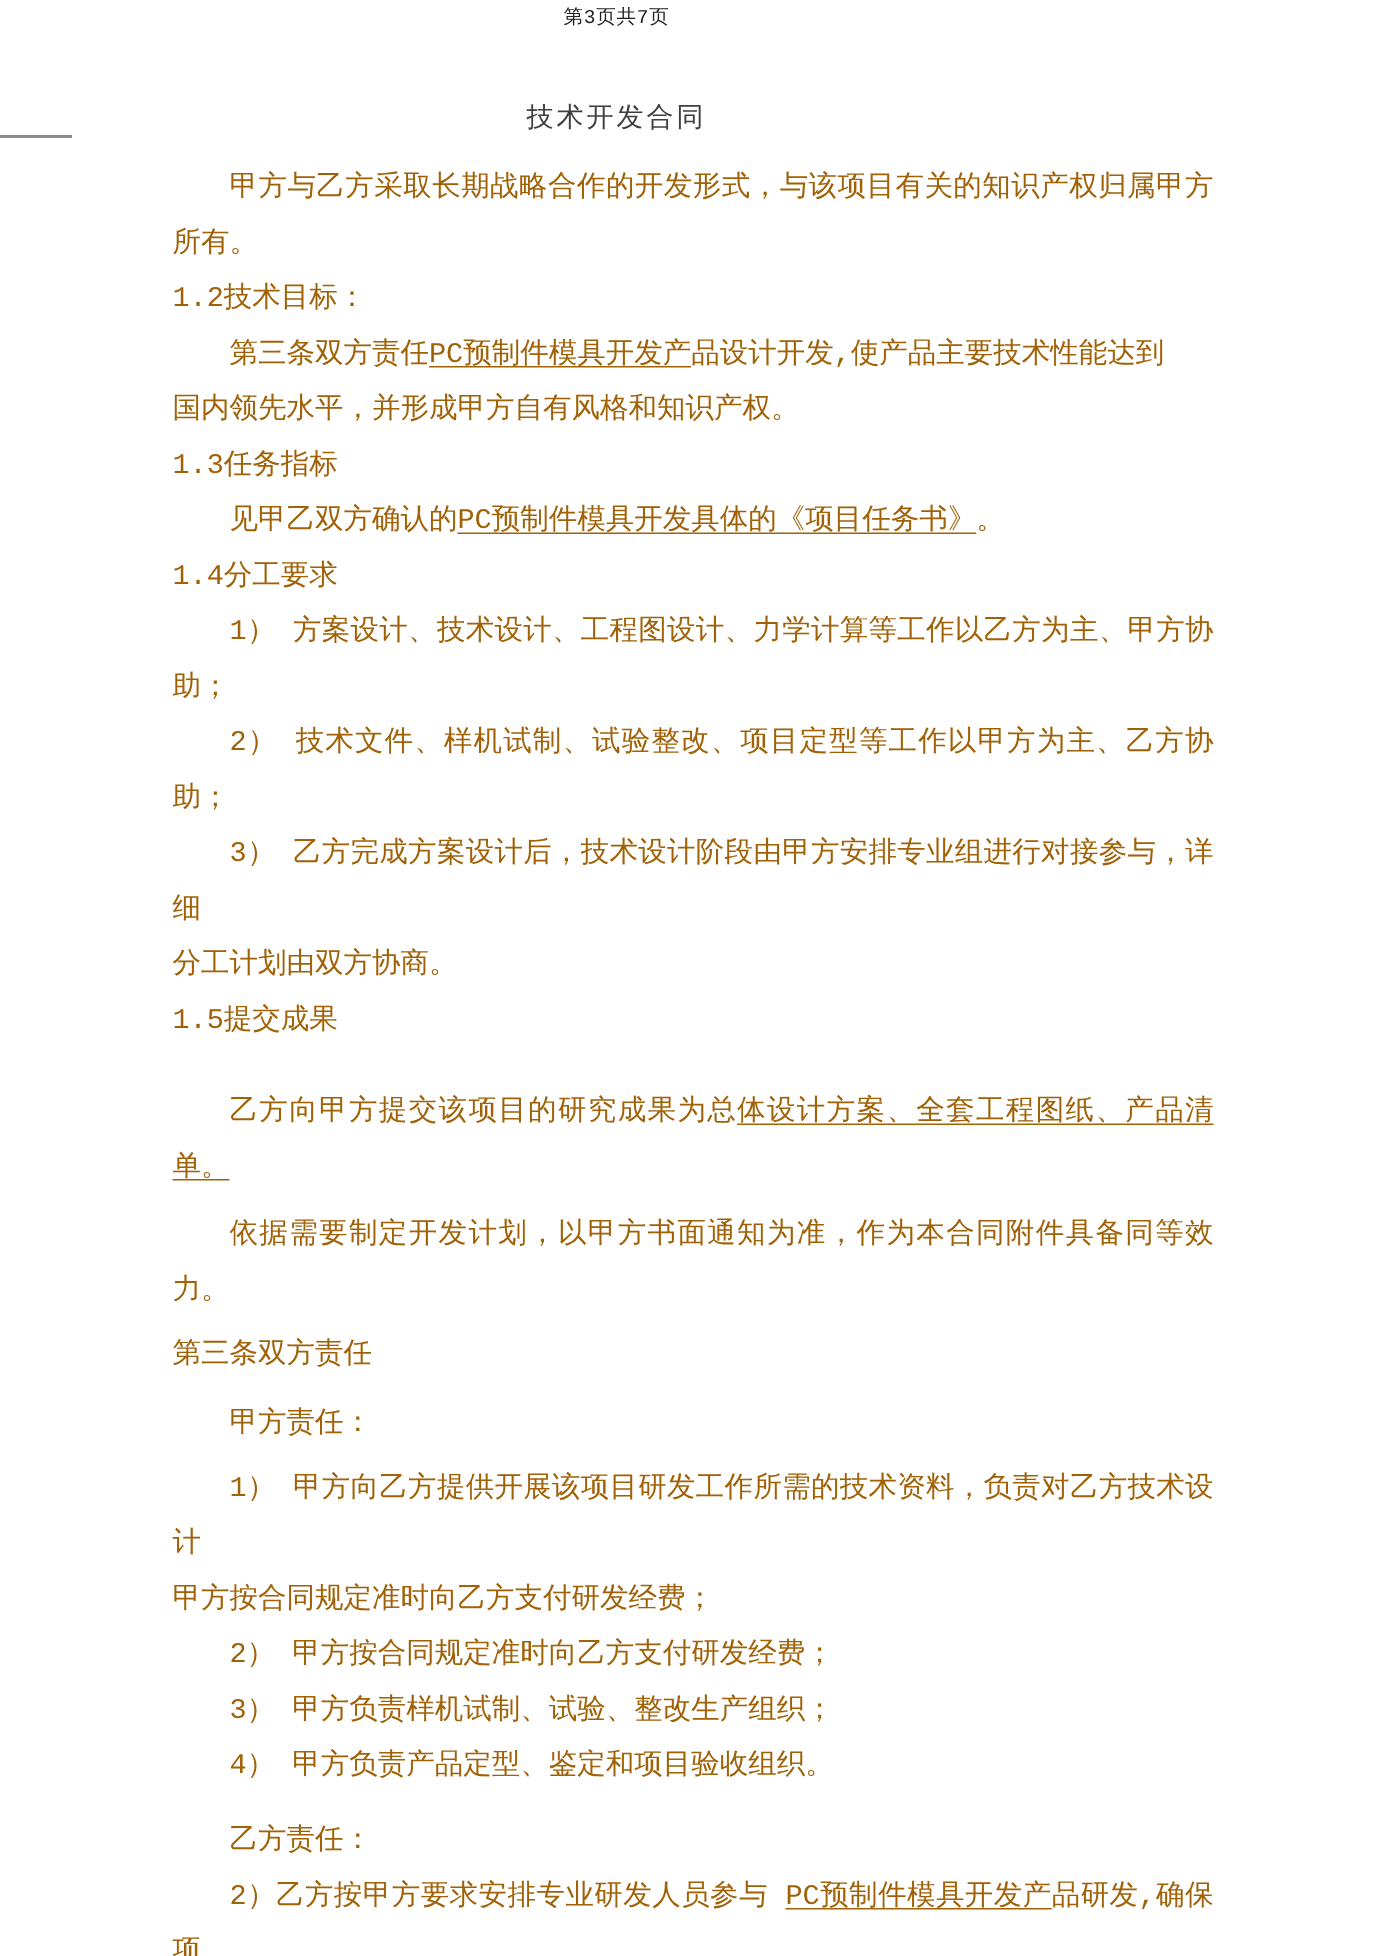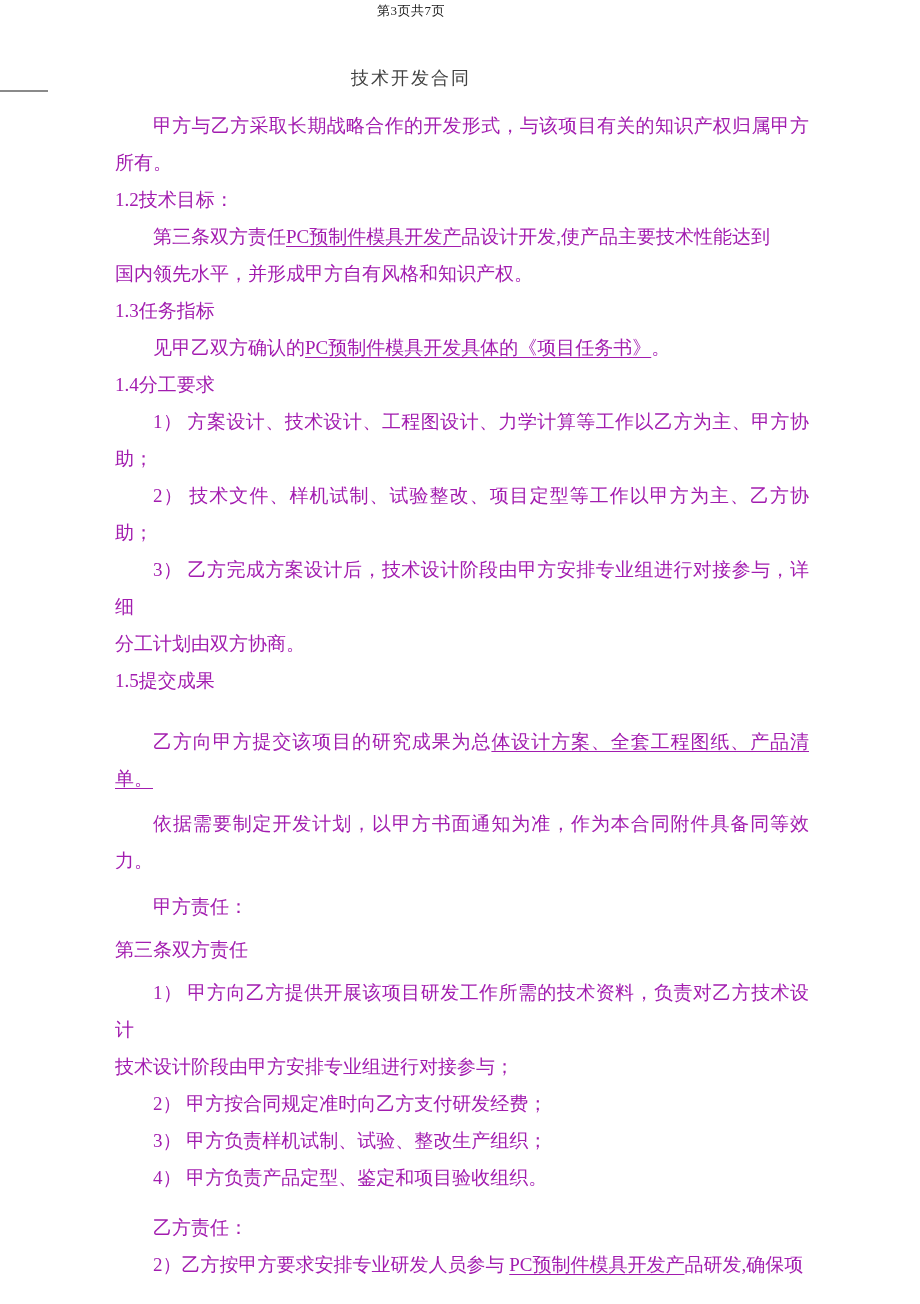--- a/index.html
+++ b/index.html
@@ -5,21 +5,21 @@
   html, body {
     margin: 0;
     padding: 0;
     background: #ffffff;
   }
   .page {
     position: relative;
     width: 822px;
     height: 1304px;
     background: #ffffff;
-    font-family: Liberation Serif, serif;
+    font-family: Liberation Mono, monospace;
     color: #1c1c1c;
     overflow: hidden;
   }
   .page-header {
     position: absolute;
     top: 2px;
     left: 0;
     width: 100%;
     text-align: center;
     font-size: 13px;
@@ -48,21 +48,21 @@
     position: absolute;
     top: 107px;
     left: 115px;
     width: 694px;
   }
   .line {
     font-size: 19px;
     line-height: 37px;
     white-space: pre-wrap;
     text-align: justify;
-    color: #a21caf;
+    color: #a16207;
   }
   .line.indent {
     text-indent: 38px;
   }
   .u {
     text-decoration: underline;
     text-underline-offset: 3px;
     text-decoration-thickness: 1px;
   }
 </style>
@@ -84,23 +84,23 @@
       <div class="line"><span>1.3任务指标</span></div>
       <div class="line indent"><span>见甲乙双方确认的</span><span class="u">PC预制件模具开发具体的《项目任务书》</span><span>。</span></div>
       <div class="line"><span>1.4分工要求</span></div>
       <div class="line indent"><span>1） 方案设计、技术设计、工程图设计、力学计算等工作以乙方为主、甲方协助；</span></div>
       <div class="line indent"><span>2） 技术文件、样机试制、试验整改、项目定型等工作以甲方为主、乙方协助；</span></div>
       <div class="line indent"><span>3） 乙方完成方案设计后，技术设计阶段由甲方安排专业组进行对接参与，详细</span></div>
       <div class="line"><span>分工计划由双方协商。</span></div>
       <div class="line"><span>1.5提交成果</span></div>
       <div class="line indent" style="margin-top: 24px;"><span>乙方向甲方提交该项目的研究成果为总</span><span class="u">体设计方案、全套工程图纸、产品清单。</span></div>
       <div class="line indent" style="margin-top: 8px;"><span>依据需要制定开发计划，以甲方书面通知为准，作为本合同附件具备同等效力。</span></div>
+      <div class="line" style="margin-top: 6px;"><span>第三条双方责任</span></div>
       <div class="line indent" style="margin-top: 9px;"><span>甲方责任：</span></div>
-      <div class="line" style="margin-top: 6px;"><span>第三条双方责任</span></div>
       <div class="line indent" style="margin-top: 6px;"><span>1） 甲方向乙方提供开展该项目研发工作所需的技术资料，负责对乙方技术设计</span></div>
-      <div class="line"><span>技术设计阶段由甲方安排专业组进行对接参与；</span></div>
+      <div class="line"><span>甲方按合同规定准时向乙方支付研发经费；</span></div>
       <div class="line indent"><span>2） 甲方按合同规定准时向乙方支付研发经费；</span></div>
       <div class="line indent"><span>3） 甲方负责样机试制、试验、整改生产组织；</span></div>
       <div class="line indent"><span>4） 甲方负责产品定型、鉴定和项目验收组织。</span></div>
       <div class="line indent" style="margin-top: 13px;"><span>乙方责任：</span></div>
       <div class="line indent"><span>2）乙方按甲方要求安排专业研发人员参与 </span><span class="u">PC预制件模具开发产</span><span>品研发,确保项</span></div>
     </div>
 </div>
 
 </body></html>

